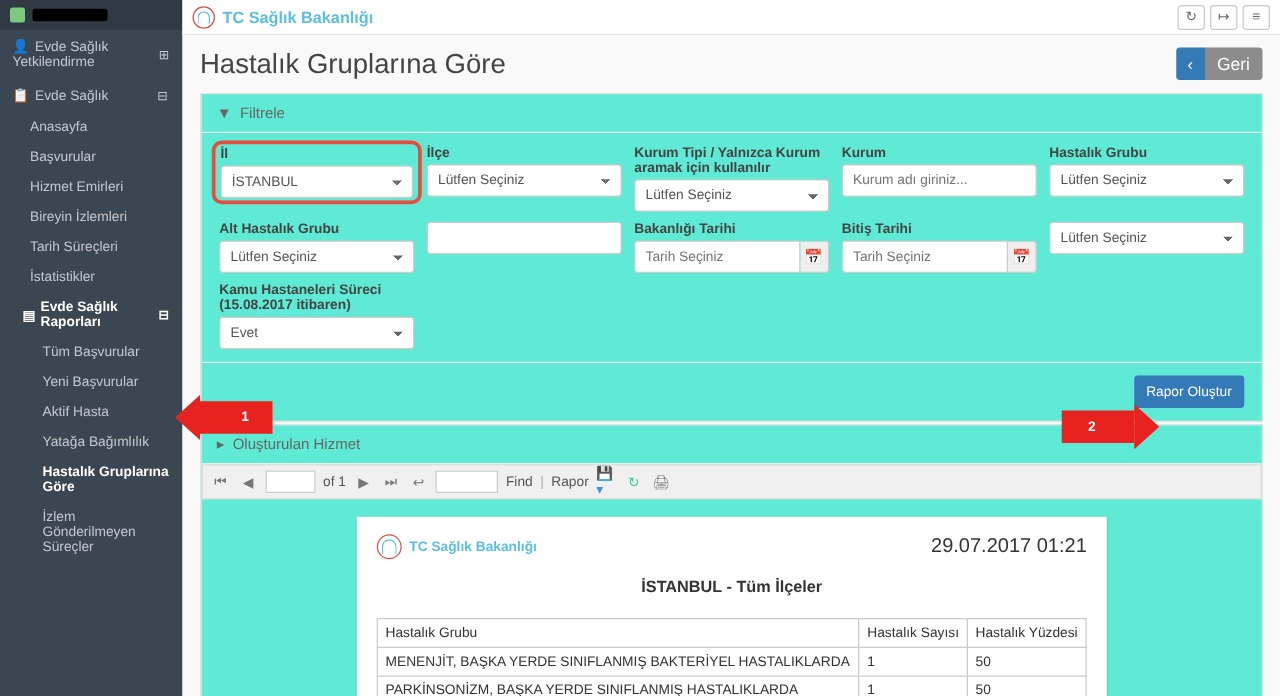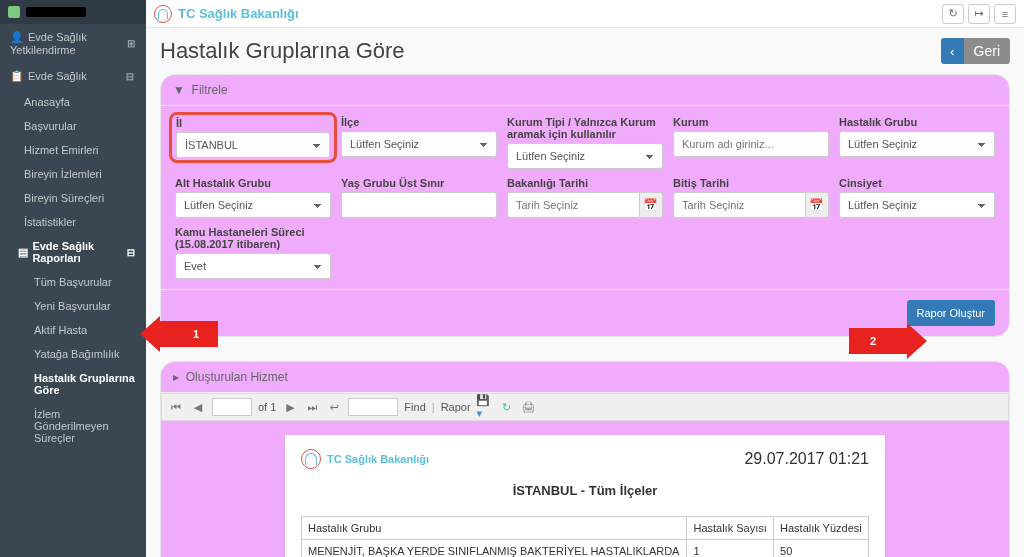--- a/index.html
+++ b/index.html
@@ -36,21 +36,21 @@
 .page-head { padding: 10px 14px; display: flex; align-items: center; justify-content: space-between; }
 .page-title { font-size: 22px; color: #444; font-weight: 400; }
 .back-group { display: flex; }
 .back-arrow { background: #337ab7; color: #fff; border: none; padding: 5px 9px; border-radius: 3px 0 0 3px; cursor: pointer; }
 .back-text { background: #8c8c8c; color: #fff; border: none; padding: 5px 10px; border-radius: 0 3px 3px 0; cursor: pointer; font-size:14px; }
 
 
 .content { flex: 1; overflow-y: auto; padding: 0 14px 14px; }
 
 
-.panel { background: #f0abfc; border: 1px solid #e5e5e5; border-radius: 15px; margin-bottom: 24px; }
+.panel { background: #5eead4; border: 1px solid #e5e5e5; border-radius: 0; margin-bottom: 2px; }
 .panel-head { padding: 8px 12px; color: #666; font-size: 12px; border-bottom: 1px solid #eee; }
 .panel-body { padding: 10px 14px; }
 
 
 .filter-grid { display: grid; grid-template-columns: repeat(5, 1fr); gap: 8px 10px; }
 .field label { display: block; font-size: 11px; color: #444; margin-bottom: 3px; font-weight: bold; }
 .select, .input { width: 100%; height: 26px; border: 1px solid #ccc; border-radius: 3px; padding: 0 8px; font-size: 11px; background: #fff; color: #555; }
 .select { appearance: none; background-image: linear-gradient(45deg, transparent 50%, #666 50%), linear-gradient(135deg, #666 50%, transparent 50%); background-position: calc(100% - 12px) 11px, calc(100% - 8px) 11px; background-size: 4px 4px, 4px 4px; background-repeat: no-repeat; }
 .input-group { display: flex; }
 .input-group .input { border-radius: 3px 0 0 3px; }
@@ -109,21 +109,21 @@
 
     <div class="side-item">
       <span><span class="side-icon">📋</span><span class="side-label">Evde Sağlık</span></span>
       <span class="side-expand">⊟</span>
     </div>
 
     <div class="side-sub">Anasayfa</div>
     <div class="side-sub">Başvurular</div>
     <div class="side-sub">Hizmet Emirleri</div>
     <div class="side-sub">Bireyin İzlemleri</div>
-    <div class="side-sub">Bireyin Süreçleri</div>
+    <div class="side-sub">Tarih Süreçleri</div>
     <div class="side-sub">İstatistikler</div>
 
     <div class="side-sub reports">
       <span style="display:flex;align-items:center;gap:4px;">
           <span>▤</span>
           <span>Evde Sağlık Raporları</span>
         </span>
       <span class="side-expand">⊟</span>
     </div>
 
@@ -204,42 +204,40 @@
 
             <div class="field">
               <label>Alt Hastalık Grubu</label>
               <select class="select">
                 <option>Lütfen Seçiniz</option>
               </select>
             </div>
 
 
             <div class="field">
-              <label>Yaş Grubu Üst Sınır</label>
               <input class="input" style="">
             </div>
 
             <div class="field">
               <label>Bakanlığı Tarihi</label>
               <div class="input-group">
                 <input class="input" placeholder="Tarih Seçiniz" style="">
                 <span class="input-addon">📅</span>
               </div>
             </div>
 
             <div class="field">
               <label>Bitiş Tarihi</label>
               <div class="input-group">
                 <input class="input" placeholder="Tarih Seçiniz" style="">
                 <span class="input-addon">📅</span>
               </div>
             </div>
 
             <div class="field">
-              <label>Cinsiyet</label>
               <select class="select">
                 <option>Lütfen Seçiniz</option>
               </select>
             </div>
 
             <div class="field">
               <label>Kamu Hastaneleri Süreci (15.08.2017 itibaren)</label>
               <select class="select">
                 <option>Evet</option>
               </select>

